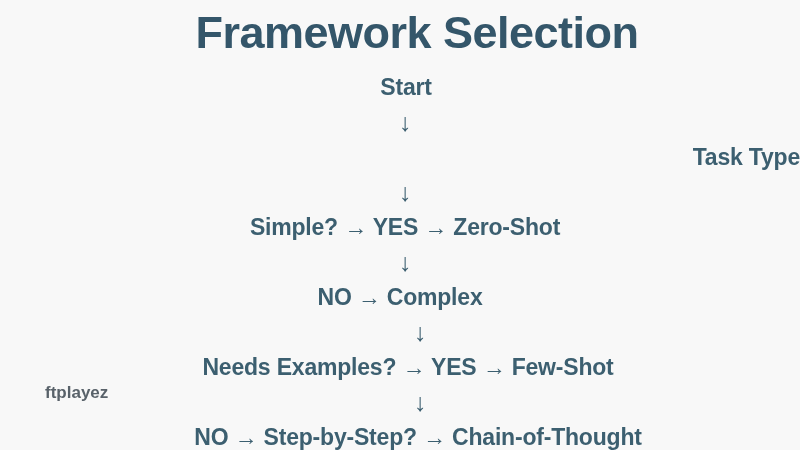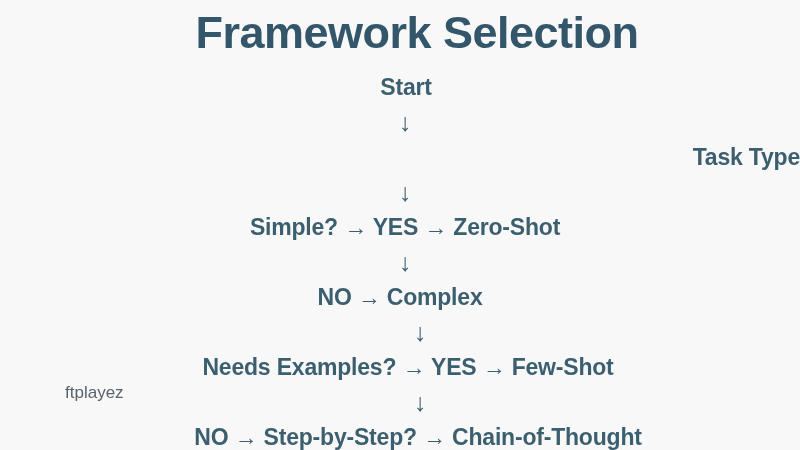--- a/index.html
+++ b/index.html
@@ -62,23 +62,22 @@
   .row:nth-child(7)  { transform: translateX(0); }
   .row:nth-child(8)  { transform: translateX(20px); }
   .row:nth-child(9)  { transform: translateX(8px); }
   .row:nth-child(10) { transform: translateX(20px); }
   .row:nth-child(11) { transform: translateX(18px); }
   .watermark {
     position: absolute;
     left: 45px;
     top: 383px;
     font-size: 17px;
-    font-weight: 400;
+    font-weight: 700;
     color: var(--color-watermark, #59626a);
-    margin-left: 20px;
   }
 </style>
 </head>
 <body>
 
 <div class="stage">
   <h1 class="title">Framework Selection</h1>
 
   <div class="flow">
     <div class="row node">Start</div>

